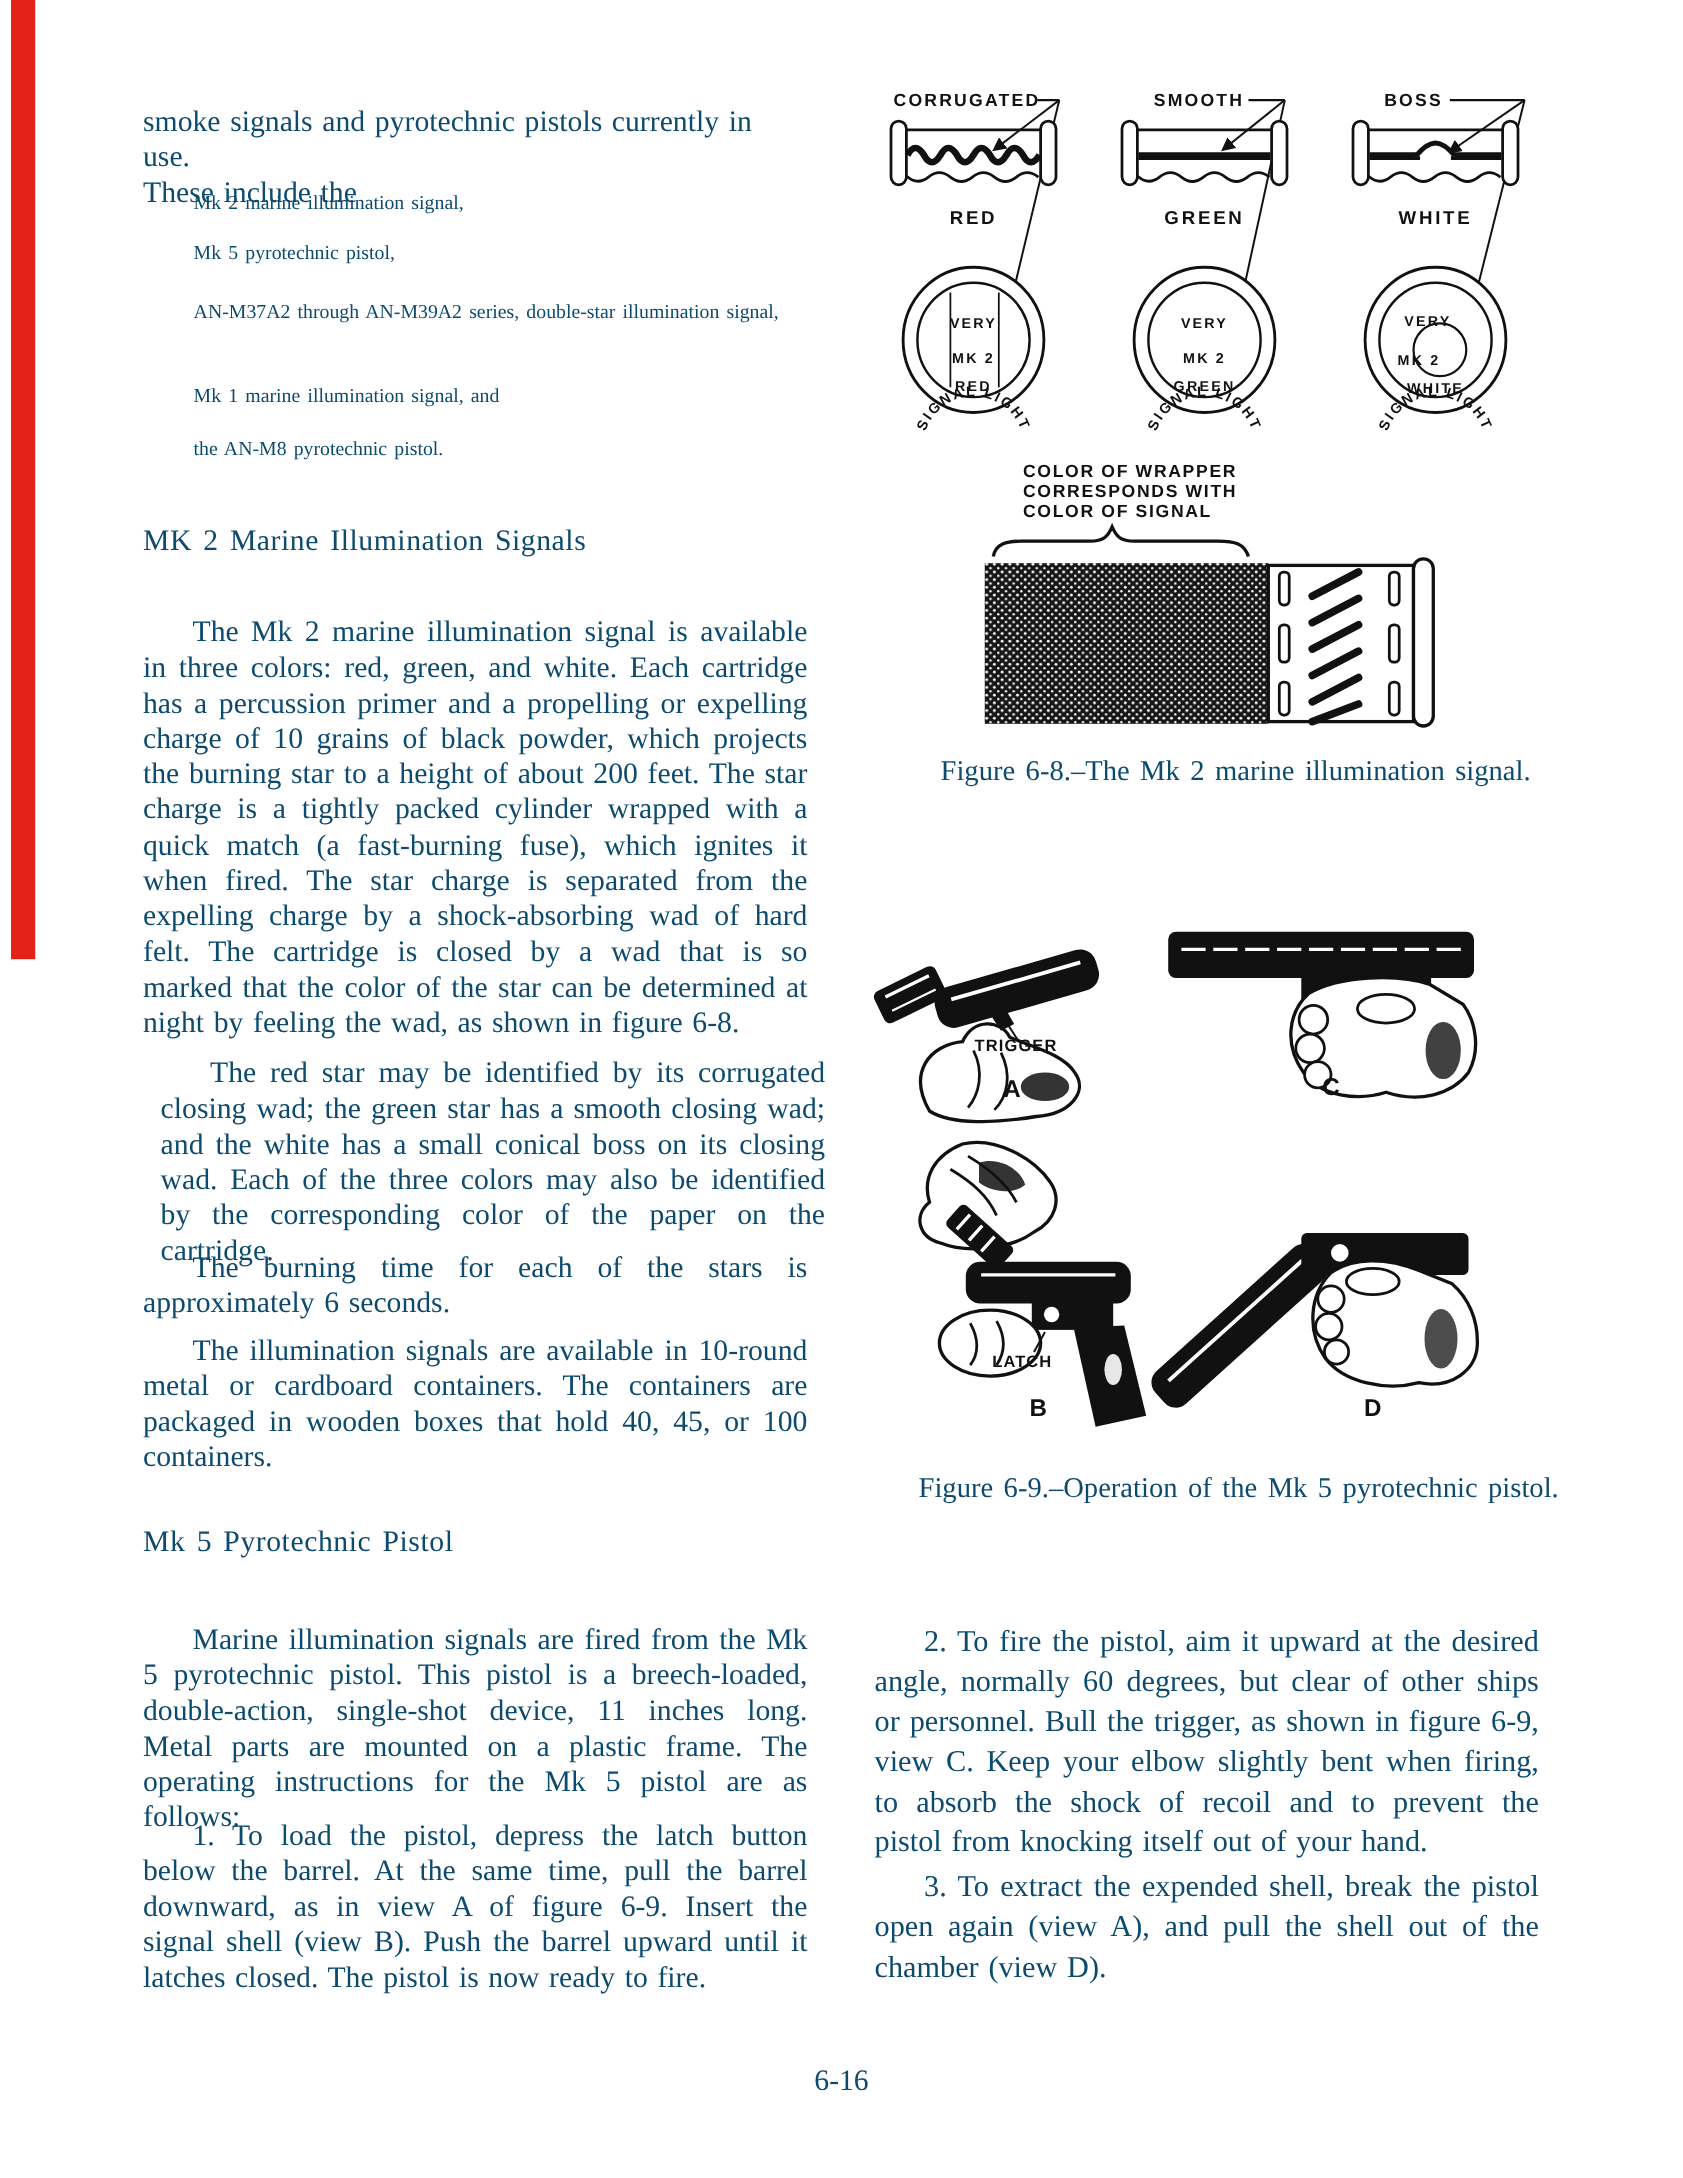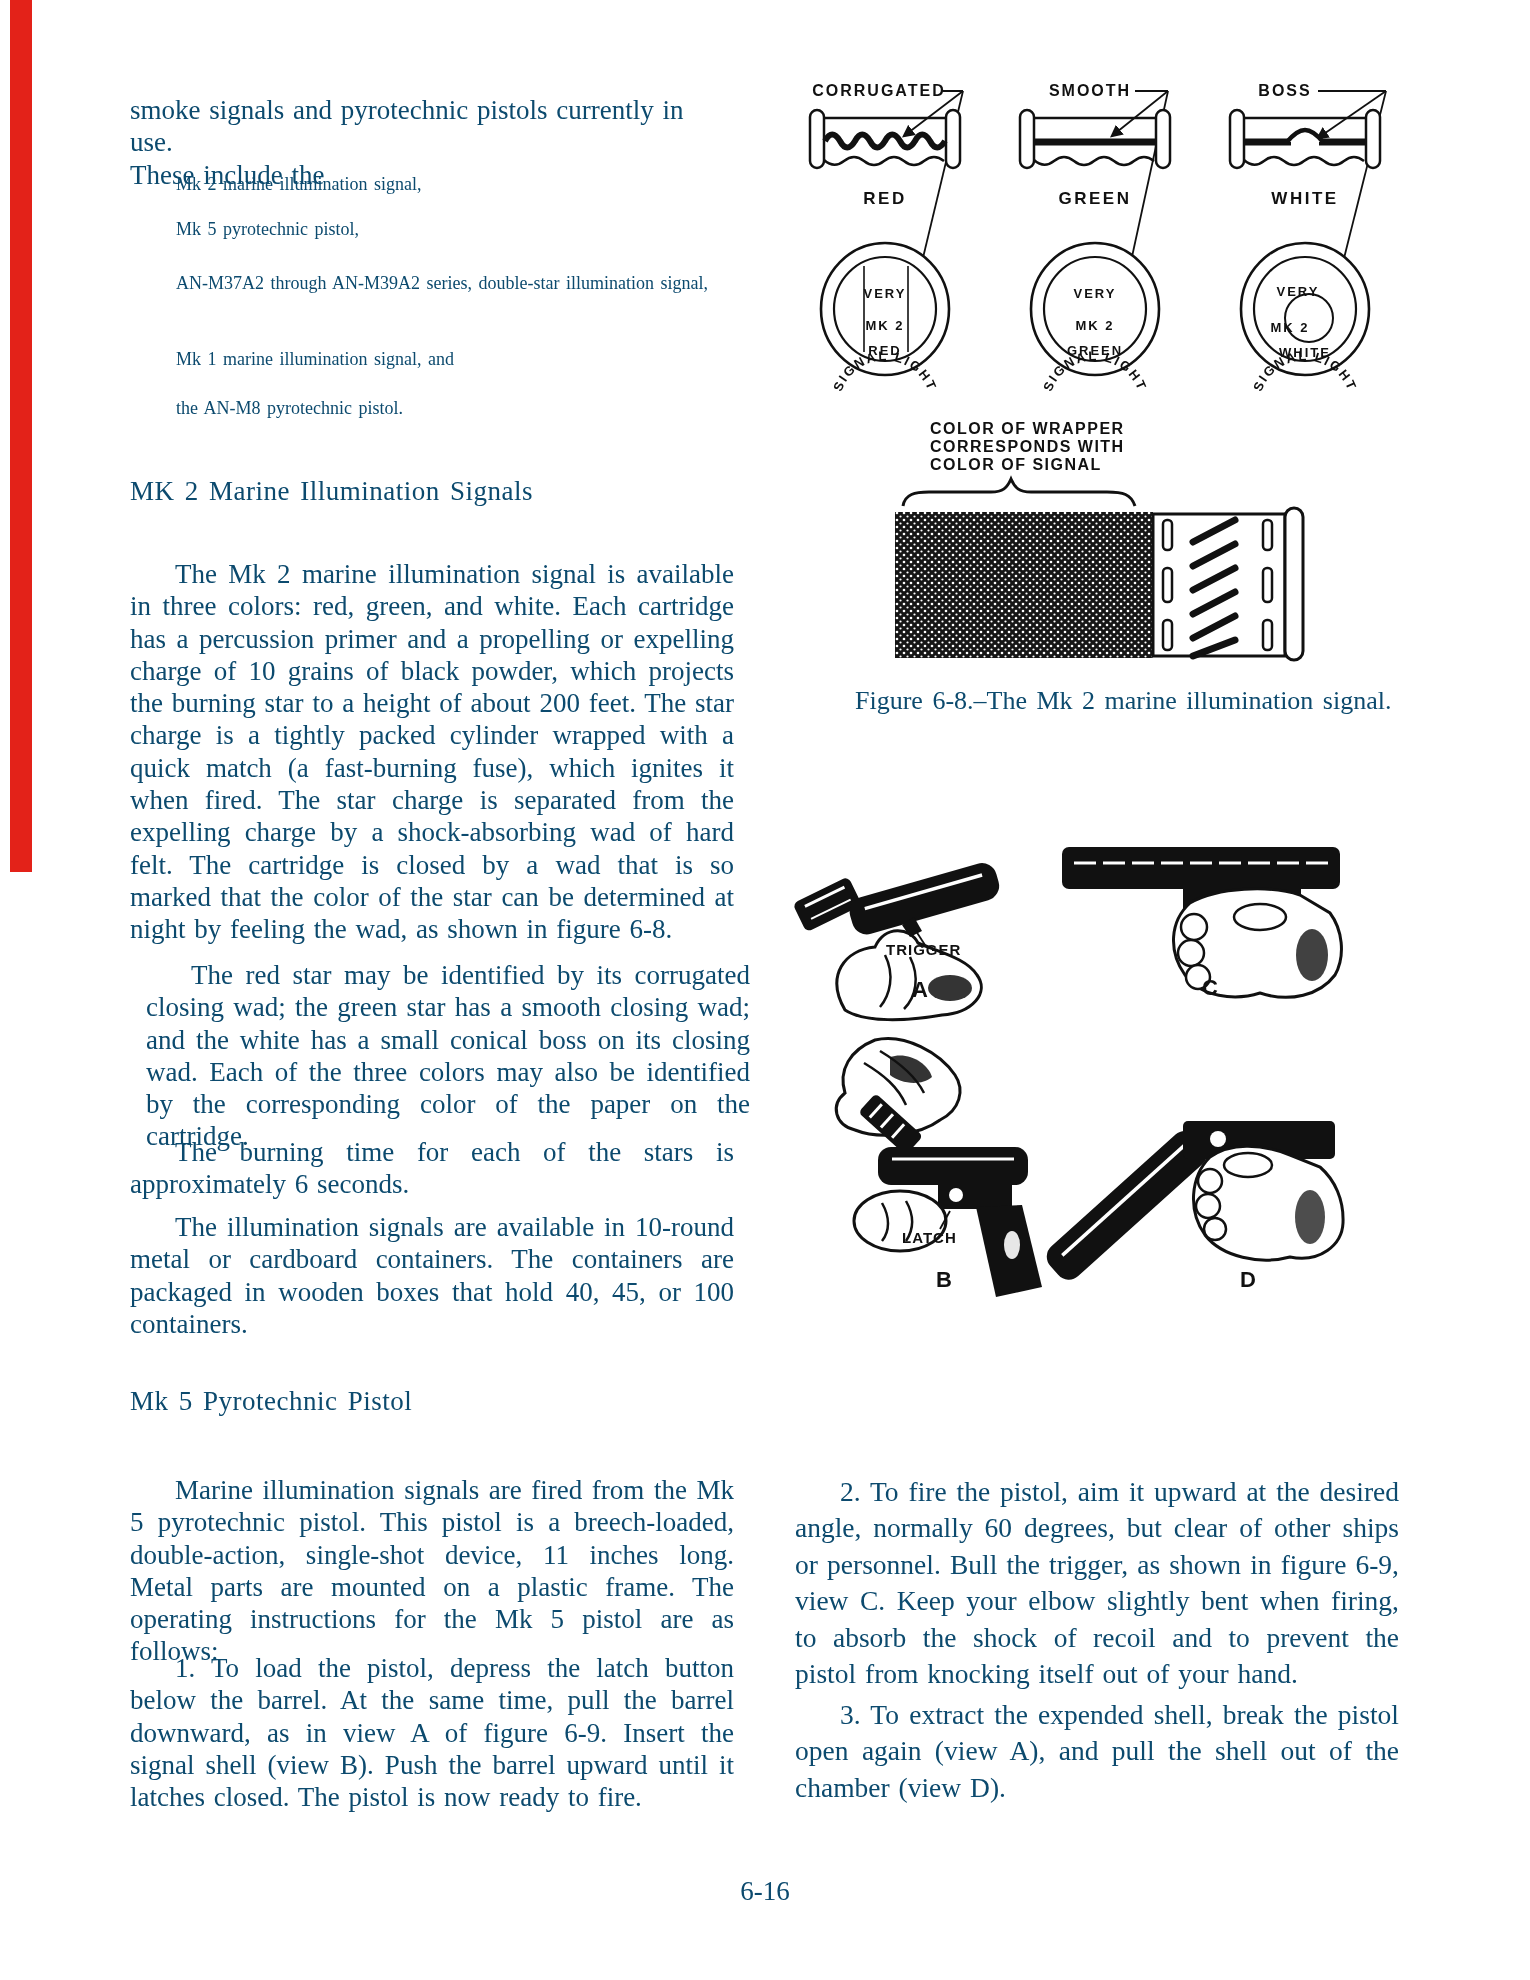--- a/index.html
+++ b/index.html
@@ -249,15 +249,16 @@
       <path d="M420,332 C400,352 398,386 415,410 C432,432 470,440 500,432 C530,438 552,420 553,398 C554,375 545,355 530,342 L500,330 C470,318 440,318 420,332 Z" fill="#fff" stroke="#111" stroke-width="3"></path>
       <circle cx="420" cy="356" r="12" fill="#fff" stroke="#111" stroke-width="2.5"></circle>
       <circle cx="418" cy="381" r="12" fill="#fff" stroke="#111" stroke-width="2.5"></circle>
       <circle cx="425" cy="404" r="11" fill="#fff" stroke="#111" stroke-width="2.5"></circle>
       <ellipse cx="458" cy="340" rx="24" ry="12" fill="#fff" stroke="#111" stroke-width="2.5"></ellipse>
       <ellipse cx="520" cy="392" rx="15" ry="27" fill="#111" opacity="0.75"></ellipse>
       <text class="viewletter" x="450" y="462">D</text>
     </g>
   </svg>
 
+  <div class="abs caption" style="left:835px;top:1338px;">Figure 6-9.–Operation of the Mk 5 pyrotechnic pistol.</div>
 
   <div class="abs pagenum" style="left:0;top:1876px;">6-16</div>
 </div>
 
 </body></html>

